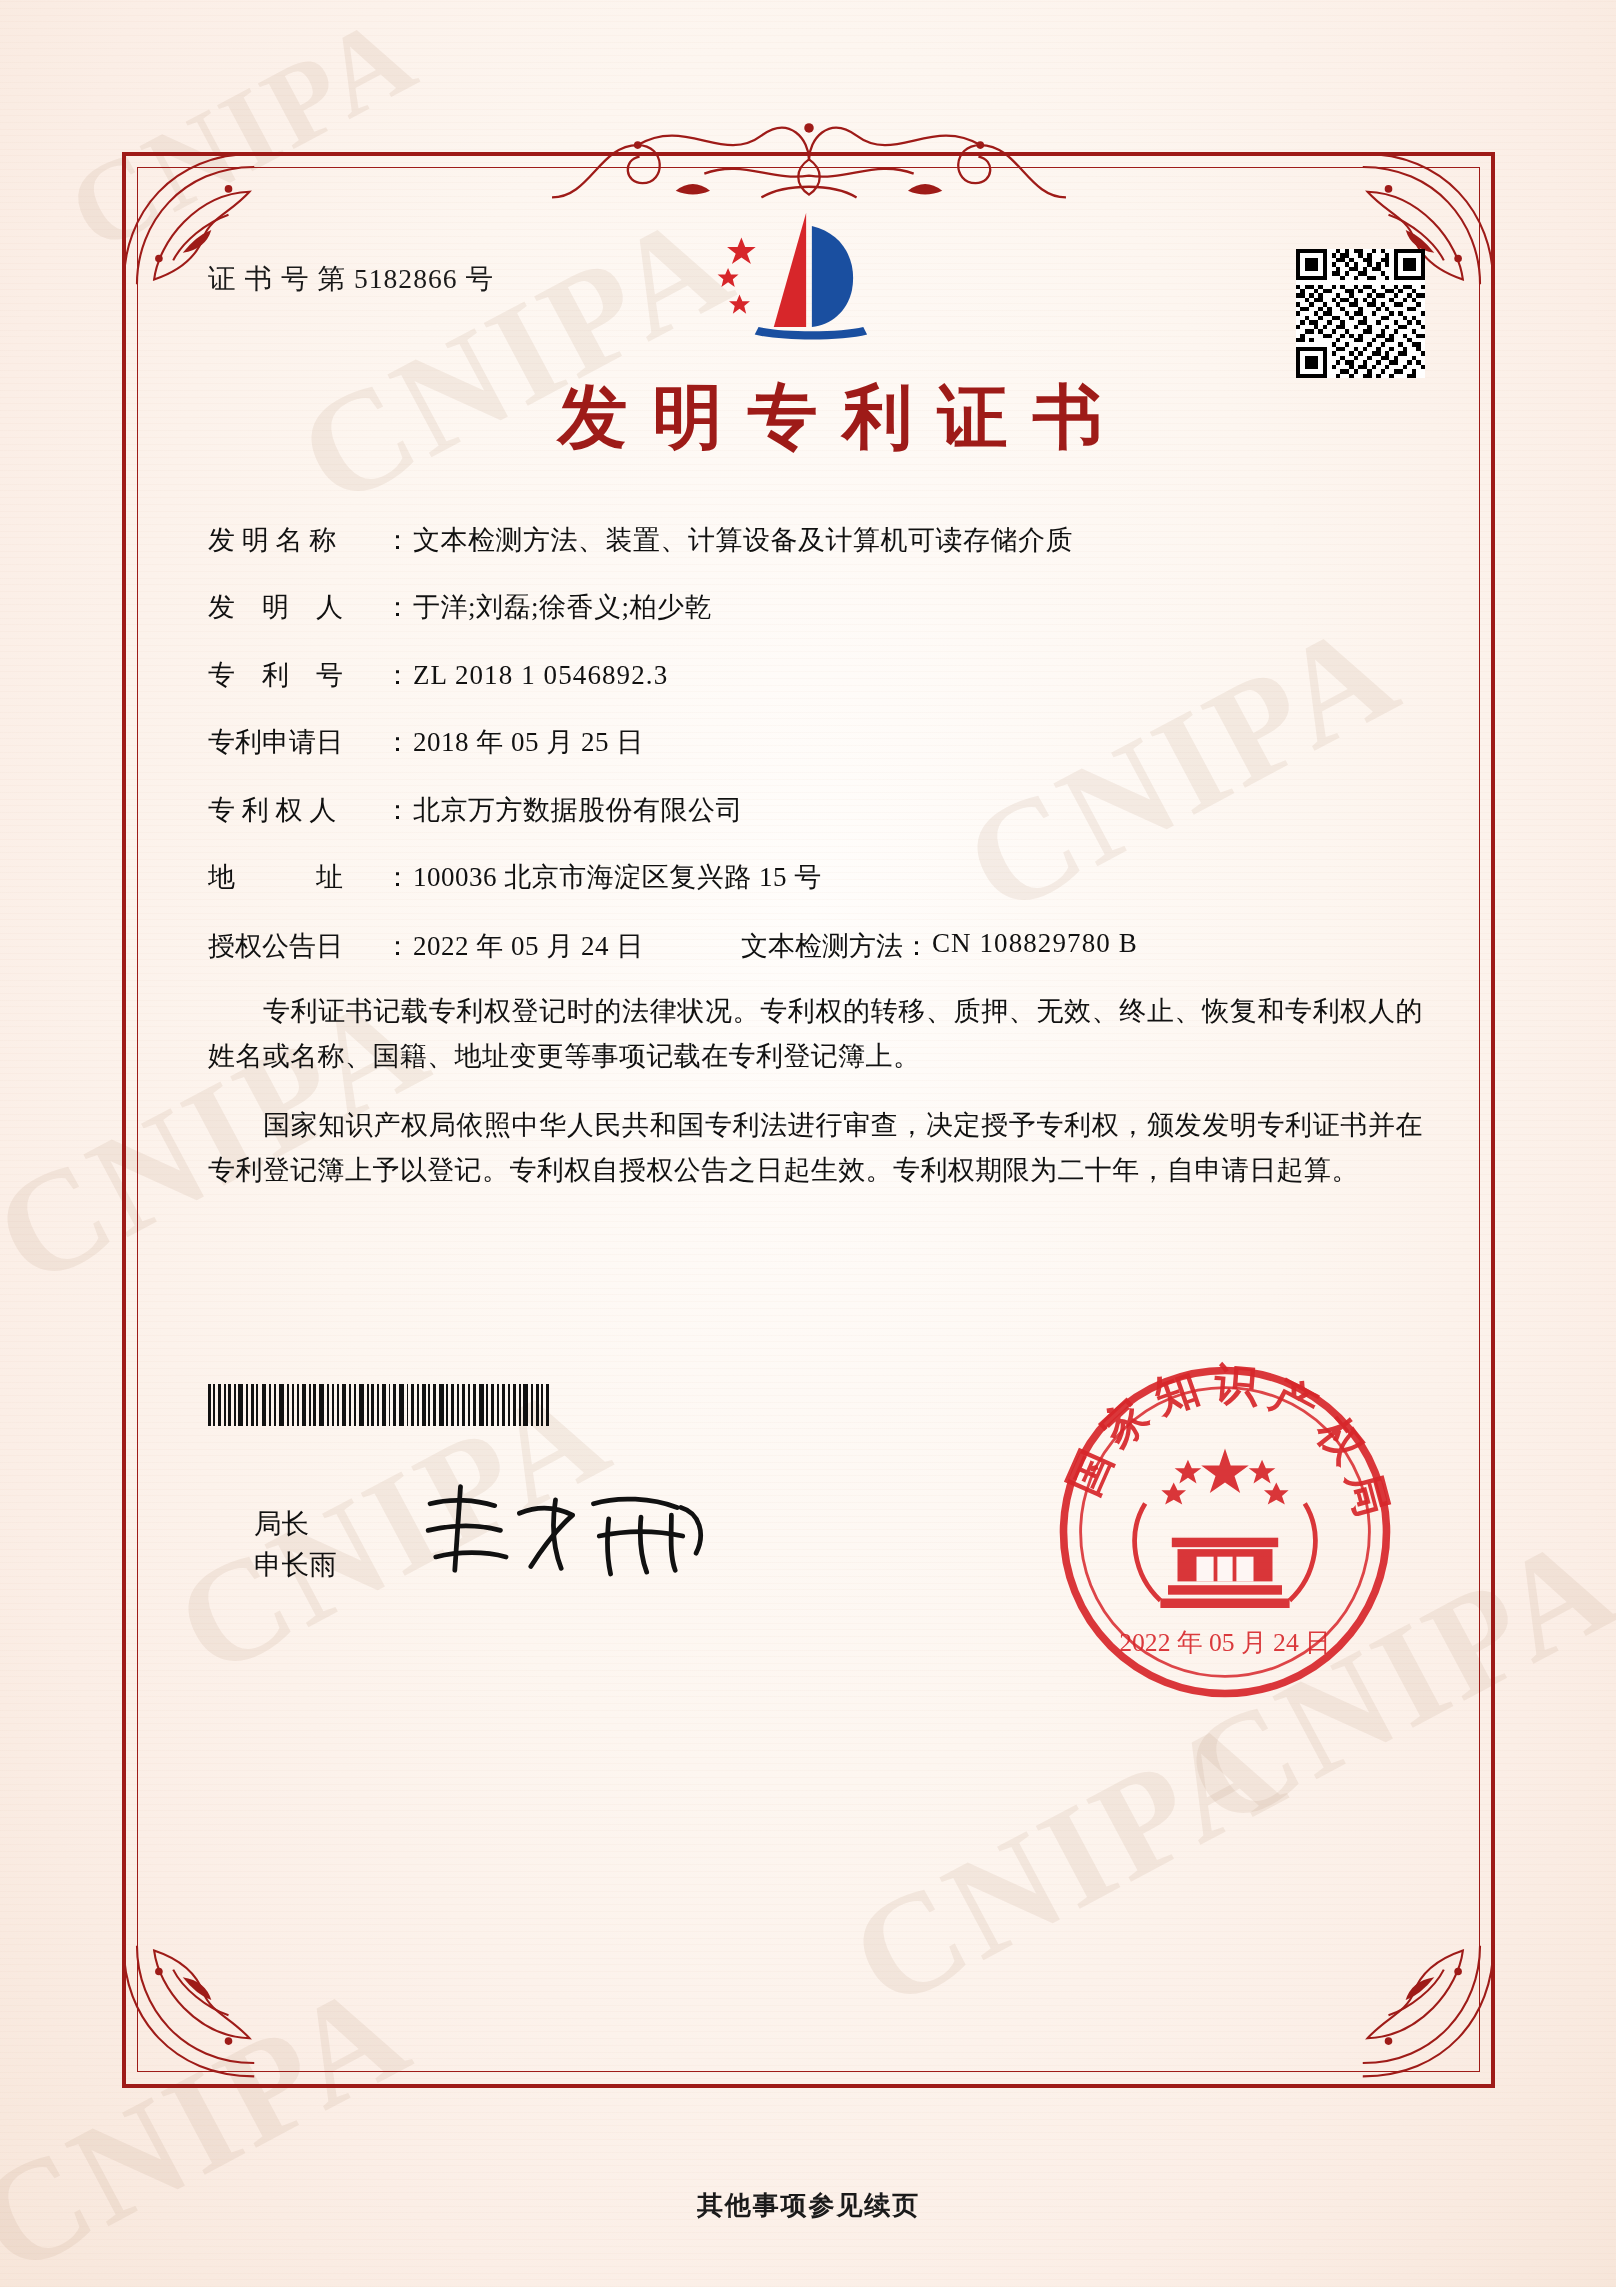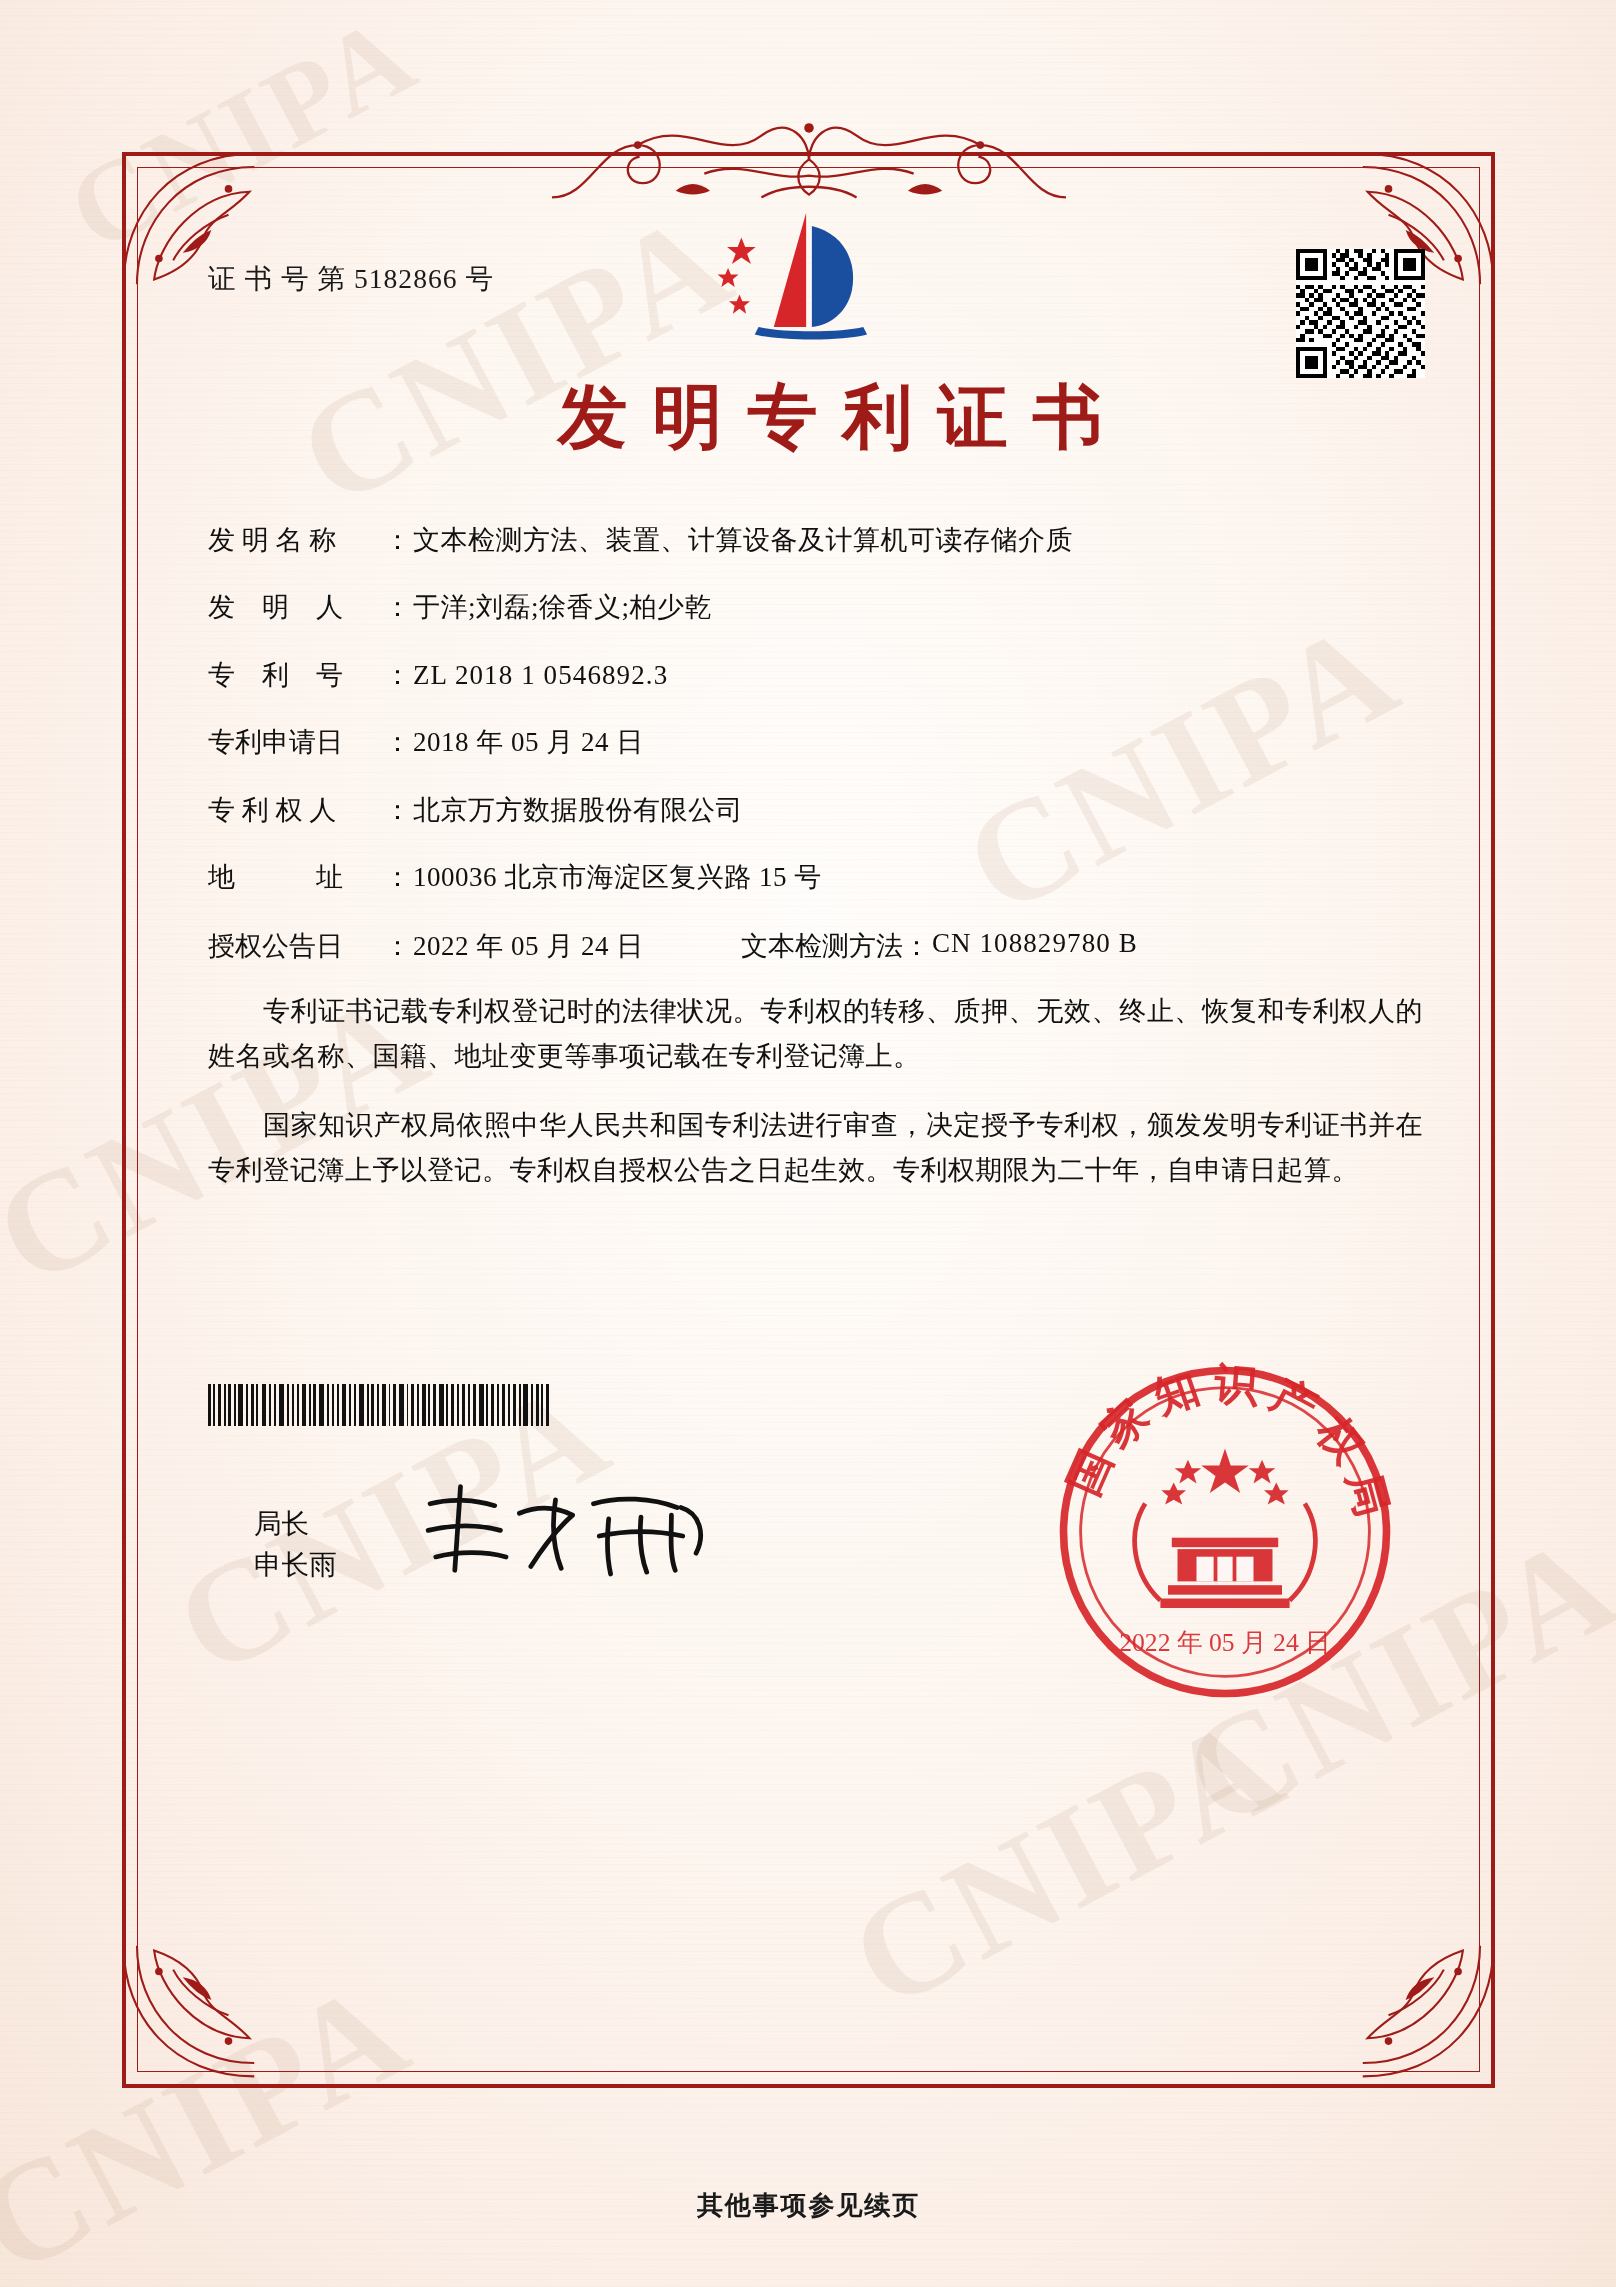--- a/index.html
+++ b/index.html
@@ -587,21 +587,21 @@
 
       <div class="field-row">
         <span class="field-label plain">专　利　号</span>
         <span class="field-colon">：</span>
         <span class="field-value mono-space">ZL 2018 1 0546892.3</span>
       </div>
 
       <div class="field-row">
         <span class="field-label plain">专利申请日</span>
         <span class="field-colon">：</span>
-        <span class="field-value">2018 年 05 月 24 日</span>
+        <span class="field-value">2018 年 05 月 25 日</span>
       </div>
 
       <div class="field-row">
         <span class="field-label plain">专 利 权 人</span>
         <span class="field-colon">：</span>
         <span class="field-value">北京万方数据股份有限公司</span>
       </div>
 
       <div class="field-row">
         <span class="field-label plain">地　　　址</span>

